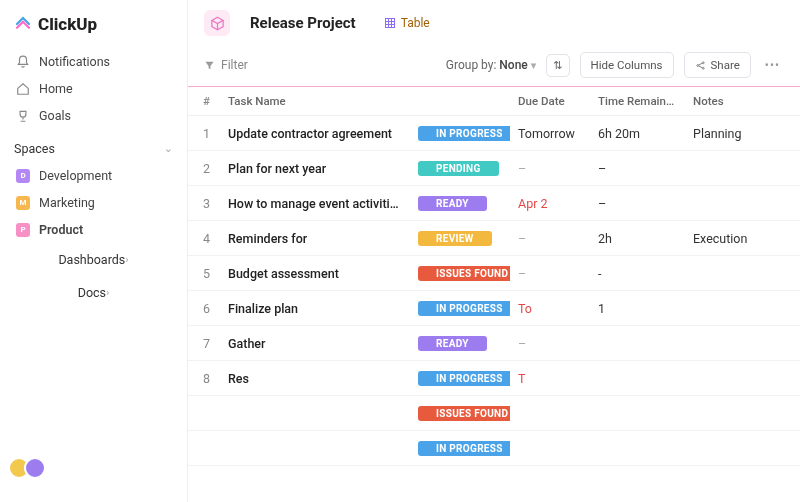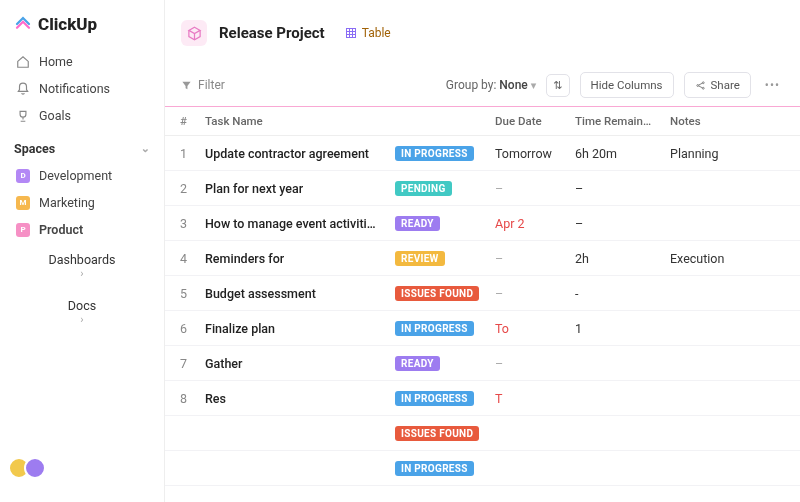--- a/index.html
+++ b/index.html
@@ -1,53 +1,53 @@
 <!DOCTYPE html>
 <html><head>
 <meta charset="utf-8">
 <style>
 * { box-sizing: border-box; margin: 0; padding: 0; }
 body { font-family: -apple-system, BlinkMacSystemFont, "Segoe UI", Roboto, sans-serif; font-size: 12px; color: #333; background: #fff; width: 800px; height: 502px; overflow: hidden; }
 .app { display: flex; height: 100%; }
-.sidebar { width: 165px; border-right: 1px solid #eee; display: flex; flex-direction: column; padding: 10px 0; }
+.sidebar { width: 188px; border-right: 1px solid #eee; display: flex; flex-direction: column; padding: 10px 0; }
 .logo { display: flex; align-items: center; gap: 6px; padding: 4px 14px 14px; font-weight: 800; font-size: 17px; color: #222; }
 .logo-mark { width: 18px; height: 18px; }
 .nav { padding: 0 8px; }
 .nav-item { display: flex; align-items: center; gap: 9px; padding: 6px 8px; border-radius: 5px; color: #444; font-size: 12.5px; cursor: pointer; }
 .nav-icon { width: 14px; height: 14px; flex-shrink: 0; display: flex; align-items: center; justify-content: center; }
-.section-header { display: flex; align-items: center; justify-content: space-between; padding: 12px 14px 6px; font-size: 12.5px; font-weight: 700; color: #333; }
+.section-header { display: flex; align-items: center; justify-content: space-between; padding: 12px 14px 6px; font-size: 12.5px; font-weight: 400; color: #333; }
 .spaces { padding: 0 8px; }
 .space-item { display: flex; align-items: center; gap: 9px; padding: 6px 8px; border-radius: 5px; color: #444; font-size: 12.5px; cursor: pointer; }
 .space-item.active { font-weight: 650; }
 .space-box { width: 14px; height: 14px; border-radius: 3px; display: flex; align-items: center; justify-content: center; font-size: 8px; color: #fff; font-weight: 700; flex-shrink: 0; }
-.sec-row { display: flex; align-items: center; justify-content: center; padding: 9px 20px; font-size: 12.5px; color: #333; cursor: pointer; flex-direction: column; }
+.sec-row { display: flex; align-items: center; justify-content: center; padding: 9px 20px; font-size: 12.5px; color: #333; cursor: pointer; }
 .chevron { color: #aaa; font-size: 11px; }
 .avatars { margin-top: auto; padding: 10px 14px; }
 .avatar-stack { display: inline-flex; }
 .avatar { width: 22px; height: 22px; border-radius: 50%; background: #f2c94c; border: 2px solid #fff; margin-left: -6px; }
 .main { flex: 1; display: flex; flex-direction: column; overflow: hidden; }
-.header { display: flex; align-items: center; gap: 12px; padding: 20px 16px; }
+.header { display: flex; align-items: center; gap: 20px; padding: 10px 16px; }
 .proj-icon { width: 26px; height: 26px; border-radius: 6px; background: #fdeaf5; display: flex; align-items: center; justify-content: center; }
 .proj-title { font-size: 15px; font-weight: 700; color: #222; }
 .view-tab { display: flex; align-items: center; gap: 5px; color: #a16207; font-size: 12px; margin-left: 8px; }
 .toolbar { display: flex; align-items: center; padding: 6px 16px 8px; gap: 10px; border-bottom: 1px solid #f9a8d4; }
 .filter-btn { display: flex; align-items: center; gap: 6px; color: #888; font-size: 12px; }
 .spacer { flex: 1; }
 .group-by { color: #666; font-size: 12px; }
 .group-by b { color: #444; font-weight: 500; }
 .icon-btn { border: 1px solid #e2e2e8; border-radius: 5px; padding: 4px 6px; color: #666; font-size: 11px; background: #fff; cursor: pointer; }
 .btn { border: 1px solid #e2e2e8; border-radius: 5px; padding: 5px 10px; color: #555; font-size: 11.5px; background: #fff; cursor: pointer; display: flex; align-items: center; gap: 5px; }
 .more { color: #999; padding: 0 4px; cursor: pointer; letter-spacing: 1px; }
 .table-area { flex: 1; overflow: auto; }
 table { border-collapse: collapse; width: 100%; table-layout: fixed; }
 th { text-align: left; font-weight: 500; font-size: 11.5px; color: #666; padding: 7px 8px; border-bottom: 1px solid #eee; white-space: nowrap; overflow: hidden; text-overflow: ellipsis; }
 th.num, td.num { text-align: right; width: 32px; color: #888; padding-right: 10px; }
 td { font-size: 12.5px; padding: 9px 8px; border-bottom: 1px solid #f2f2f5; color: #333; white-space: nowrap; overflow: hidden; text-overflow: ellipsis; }
 .task-name { color: #222; font-weight: 500; }
-.status-pill { display: inline-block; padding: 2px 6px; border-radius: 3px; font-size: 10px; font-weight: 700; color: #fff; letter-spacing: 0.3px; }
+.status-pill { display: inline-block; padding: 2px 18px; border-radius: 3px; font-size: 10px; font-weight: 700; color: #fff; letter-spacing: 0.3px; }
 .due.red { color: #e64848; }
 .due.dash, .dash { color: #aaa; }
 .col-task { width: 190px; }
 .col-status { width: 100px; }
 .col-due { width: 80px; }
 .col-time { width: 95px; }
 .col-notes { width: auto; }
 </style>
 </head>
 <body>
@@ -59,33 +59,33 @@
         <path d="M4 17 L12 9 L20 17" stroke="#ff6bcb" stroke-width="3" fill="none" stroke-linecap="round"></path>
         <path d="M4 12 L12 4 L20 12" stroke="#4aa3e8" stroke-width="3" fill="none" stroke-linecap="round"></path>
       </svg>
       <span>ClickUp</span>
     </div>
 
     <nav class="nav">
       <div class="nav-item">
         <span class="nav-icon">
           <svg width="14" height="14" viewBox="0 0 24 24" fill="none" stroke="#888" stroke-width="2">
-              <path d="M3 11 L12 3 L21 11 V21 H3 Z"></path>
-            </svg>
-        </span>
-        <span>Home</span>
-      </div>
-      <div class="nav-item">
-        <span class="nav-icon">
-          <svg width="14" height="14" viewBox="0 0 24 24" fill="none" stroke="#888" stroke-width="2">
               <path d="M6 8a6 6 0 1 1 12 0v5l2 3H4l2-3Z"></path>
               <path d="M10 19a2 2 0 0 0 4 0"></path>
             </svg>
         </span>
         <span>Notifications</span>
+      </div>
+      <div class="nav-item">
+        <span class="nav-icon">
+          <svg width="14" height="14" viewBox="0 0 24 24" fill="none" stroke="#888" stroke-width="2">
+              <path d="M3 11 L12 3 L21 11 V21 H3 Z"></path>
+            </svg>
+        </span>
+        <span>Home</span>
       </div>
       <div class="nav-item">
         <span class="nav-icon">
           <svg width="14" height="14" viewBox="0 0 24 24" fill="none" stroke="#888" stroke-width="2">
               <path d="M7 4h10v5a5 5 0 0 1-10 0Z"></path>
               <path d="M12 14v4M8 21h8"></path>
             </svg>
         </span>
         <span>Goals</span>
       </div>

